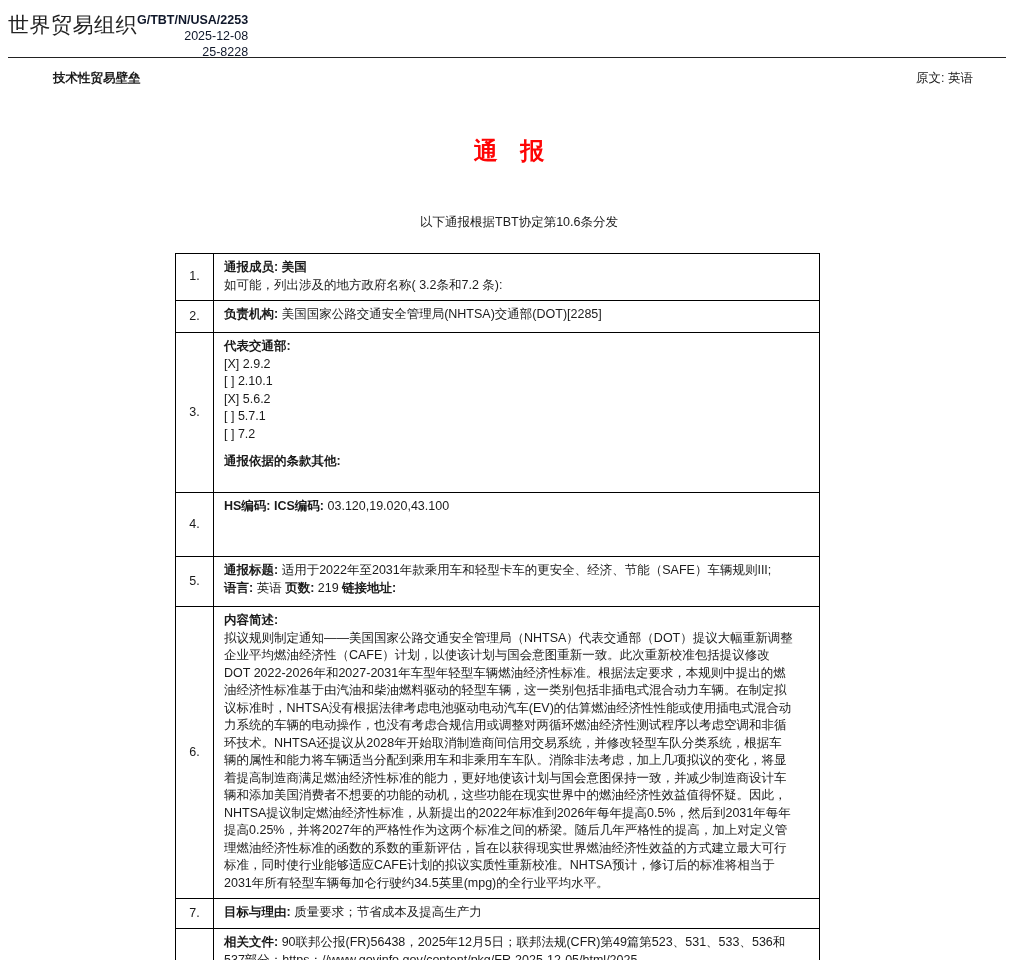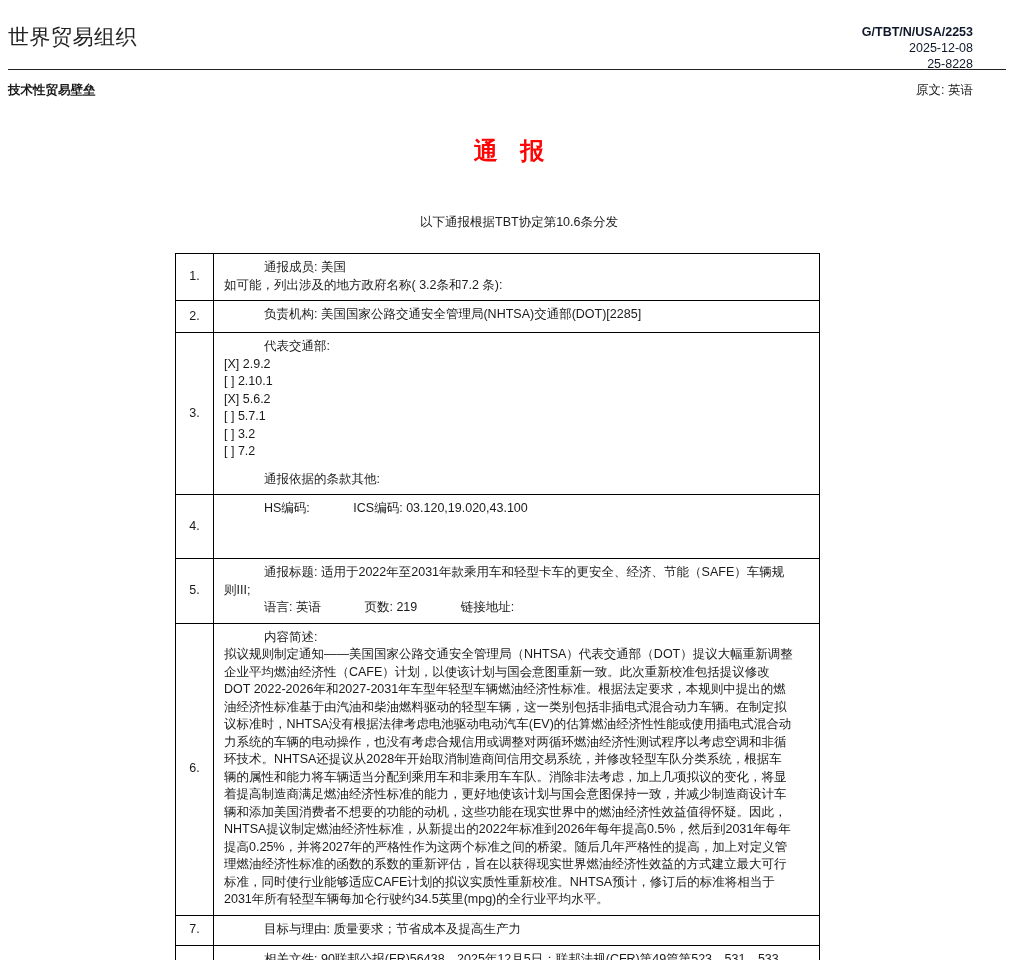--- a/index.html
+++ b/index.html
@@ -8,26 +8,26 @@
     width:1014px;height:960px;
     overflow:hidden;
     background:#fff;
     color:#1a1a1a;
     font-family:"Liberation Sans",sans-serif;
     font-size:12.5px;
     line-height:17.5px;
   }
   
   .hdr{padding:0 8px;}
-  .hdr-top{display:flex;justify-content:space-between;align-items:flex-start;padding:24px 33px 3px 0;height:42px;}
+  .hdr-top{display:flex;justify-content:flex-start;align-items:flex-start;padding:12px 33px 3px 0;height:42px;}
   .org-name{font-size:21px;line-height:26px;color:#222;letter-spacing:0.5px;}
   .doc-meta{text-align:right;font-size:12.5px;line-height:16px;color:#0f172a;}
   .doc-number{font-weight:bold;}
   .hdr-rule{border:none;border-top:1px solid #222;margin:0;}
-  .hdr-sub{display:flex;justify-content:space-between;padding:12px 33px 0 0;}
+  .hdr-sub{display:flex;justify-content:space-between;padding:12px 33px 0 0;margin-left:45px;}
   .section-label{font-weight:bold;}
   
   .doc-title{
     position:absolute;top:132px;left:0;width:100%;
     margin:6px;text-align:center;
     font-size:24px;line-height:26px;font-weight:bold;letter-spacing:8px;
   }
   .doc-subtitle{
     position:absolute;top:202px;left:0;width:100%;
     margin:12px;text-align:center;font-size:12.5px;
@@ -48,21 +48,21 @@
   .trow:nth-child(7){min-height:30px;}
   .trow:nth-child(8){min-height:130px;}
   .tnum{
     flex:0 0 38px;border-right:1px solid #000;
     display:flex;align-items:center;justify-content:center;
     box-sizing:border-box;
   }
   .tcontent{flex:1;padding:5px 26px 6px 10px;box-sizing:border-box;}
   .line{min-height:17.5px;}
   .line:empty{min-height:10px;}
-  .b{font-weight:normal;margin-left:40px;}
+  .b{font-weight:bold;}
 </style>
 </head>
 <body>
 
 <div class="page">
 
   <div class="hdr">
     <div class="hdr-top">
       <div class="org-name">世界贸易组织</div>
       <div class="doc-meta">
@@ -97,21 +97,20 @@
         </div>
       </div>
       <div class="trow">
         <div class="tnum">3.</div>
         <div class="tcontent">
           <div class="line"><span class="b">代表交通部:</span></div>
           <div class="line"><span>[X] 2.9.2</span></div>
           <div class="line"><span>[ ] 2.10.1</span></div>
           <div class="line"><span>[X] 5.6.2</span></div>
           <div class="line"><span>[ ] 5.7.1</span></div>
-          <div class="line"><span>[ ] 3.2</span></div>
           <div class="line"><span>[ ] 7.2</span></div>
           <div class="line"></div>
           <div class="line"><span class="b">通报依据的条款其他:</span></div>
         </div>
       </div>
       <div class="trow">
         <div class="tnum">4.</div>
         <div class="tcontent">
           <div class="line"><span class="b">HS编码:</span><span>  </span><span class="b">ICS编码: </span><span>03.120,19.020,43.100</span></div>
         </div>

